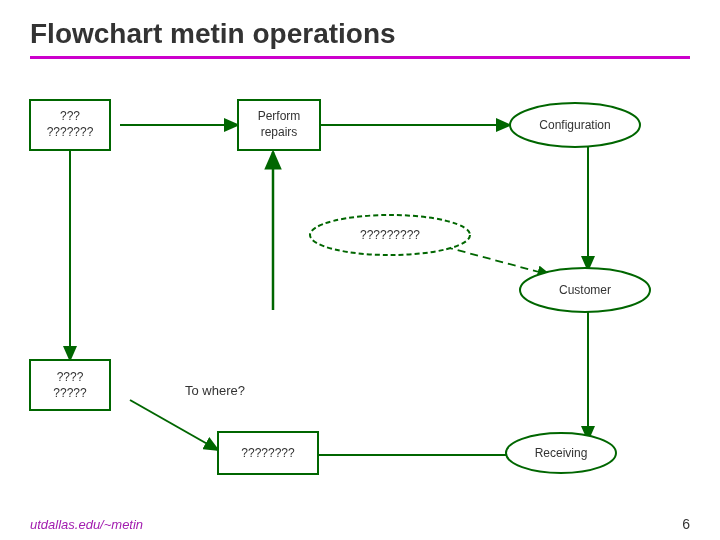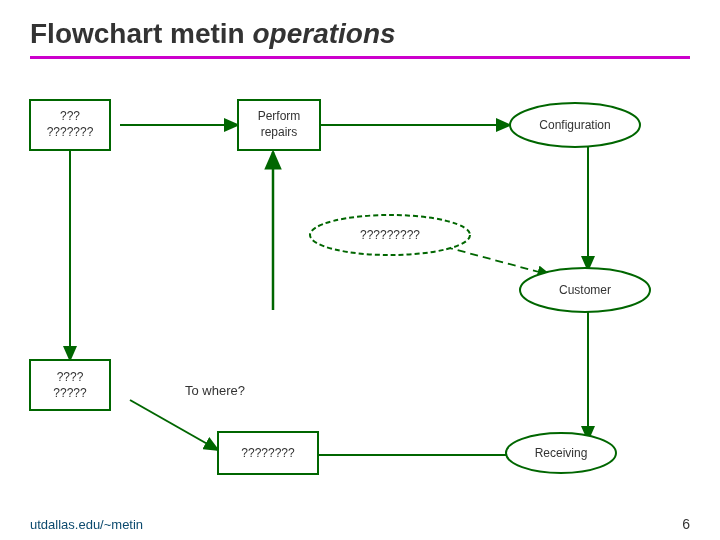--- a/index.html
+++ b/index.html
@@ -25,38 +25,38 @@
       margin-bottom: 20px;
     }
 
     .title {
       font-size: 28px;
       font-weight: bold;
       color: #333;
     }
 
     .title span.ops {
-      font-style: italic;
     }
 
     
     .flowchart-svg {
       position: absolute;
       top: 70px;
       left: 20px;
       width: 680px;
       height: 440px;
     }
 
     .footer {
       position: absolute;
       bottom: 8px;
       left: 30px;
       font-size: 13px;
-      color: #0c4a6e;
+      color: #a21caf;
+      font-style: italic;
     }
 
     .page-num {
       position: absolute;
       bottom: 8px;
       right: 30px;
       font-size: 14px;
       color: #333;
     }
   </style>

